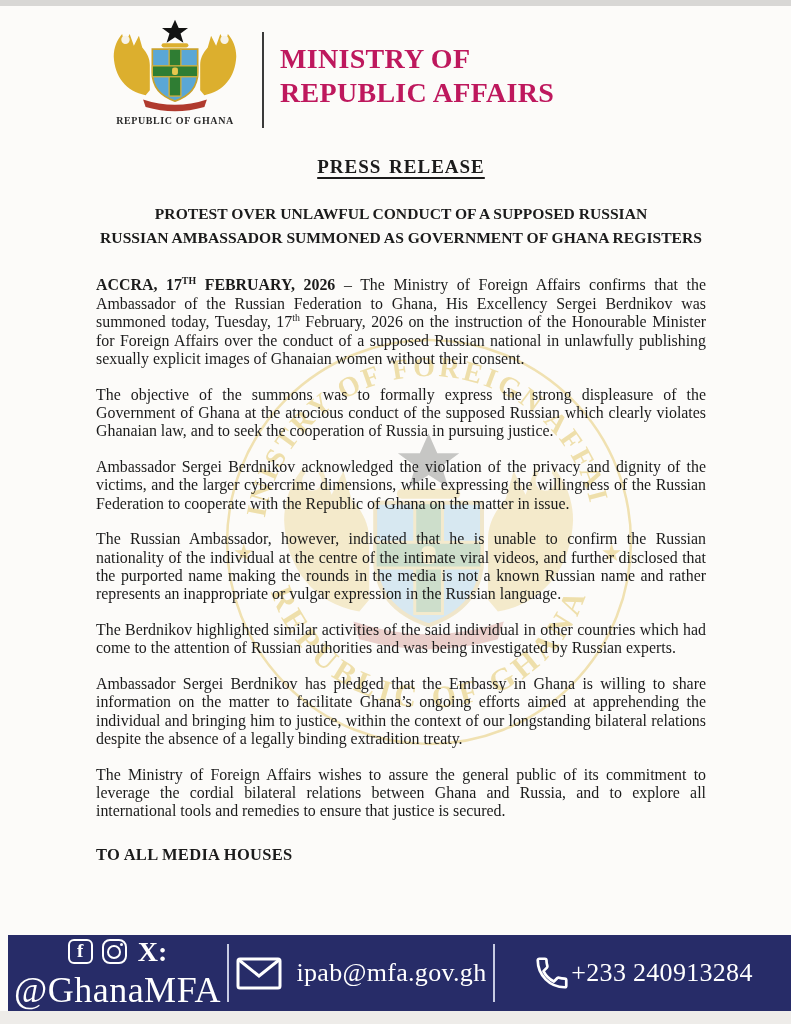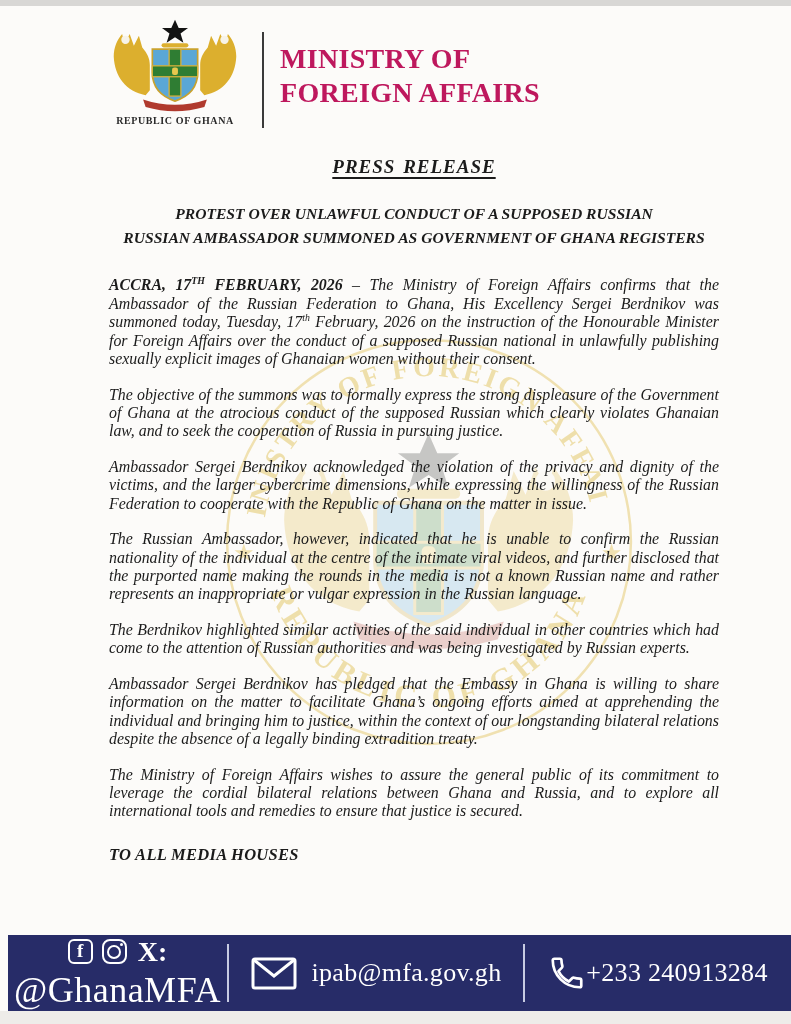--- a/index.html
+++ b/index.html
@@ -10,41 +10,41 @@
 
   
   .header{position:absolute;left:100px;top:18px;display:flex;align-items:flex-start;z-index:2;}
   .crest{width:150px;text-align:center;}
   .crest-svg{width:148px;height:94px;display:block;margin:0 auto;}
   .republic{font-size:10px;font-weight:bold;letter-spacing:.6px;color:#2a2a2a;margin-top:3px;white-space:nowrap;}
   .vdiv{width:2px;background:#3a3a3a;height:96px;margin:14px 16px 0 12px;}
   .ministry{font-size:28px;font-weight:bold;line-height:1.2;letter-spacing:.3px;margin:24px 0 0 0;color:#be185d;}
 
   
-  .doc{position:absolute;left:109px;width:610px;top:156px;z-index:2;font-style:italic;}
+  .doc{position:absolute;left:96px;width:610px;top:156px;z-index:2;}
   .pr-heading{text-align:center;font-size:19px;font-weight:bold;letter-spacing:1px;word-spacing:2px;
               margin:0 0 24px 0;}
   .pr-heading span{text-decoration:underline;text-decoration-thickness:2px;text-underline-offset:4px;}
   .headline{text-align:center;font-size:15.6px;font-weight:bold;line-height:1.55;margin:0 0 26px 0;}
   .headline span{display:block;}
   p.body{font-size:15.9px;line-height:1.16;text-align:justify;margin:0 0 17px 0;}
   .b{font-weight:bold;}
   sup{font-size:62%;vertical-align:super;line-height:0;}
   .media-houses{font-weight:bold;font-size:16.5px;letter-spacing:.3px;margin-top:24px;}
 
   
   .wm{position:absolute;left:213px;top:326px;width:432px;height:432px;opacity:.45;z-index:1;pointer-events:none;}
   .wm-text{fill:#dfbe4e;font-family:"Liberation Serif",serif;font-weight:bold;}
 
   
   .footer{position:absolute;left:8px;right:0;top:935px;height:76px;background:#272c68;color:#fff;
           display:flex;align-items:center;z-index:2;}
   .fsec{display:flex;align-items:center;justify-content:center;height:100%;}
   .fsec.social{width:219px;flex-direction:column;gap:1px;}
-  .fsec.email{width:294px;gap:15px;}
+  .fsec.email{width:264px;gap:15px;}
   .fsec.phone{flex:1;}
   .fdiv{width:2px;height:58px;background:#c7cbe2;}
   .icon-row{display:flex;align-items:center;gap:9px;}
   .fb-box{width:25px;height:25px;border:2.5px solid #fff;border-radius:6px;display:flex;
           align-items:center;justify-content:center;font-size:19px;font-weight:bold;padding-bottom:2px;box-sizing:border-box;}
   .ig-box{width:25px;height:25px;border:2.5px solid #fff;border-radius:8px;position:relative;box-sizing:border-box;}
   .ig-lens{position:absolute;left:50%;top:50%;transform:translate(-50%,-50%);width:10px;height:10px;
            border:2.5px solid #fff;border-radius:50%;}
   .ig-dot{position:absolute;right:2px;top:2px;width:3px;height:3px;background:#fff;border-radius:50%;}
   .x-label{font-size:28px;font-weight:bold;margin-left:2px;}
@@ -88,21 +88,21 @@
           <path d="M53,37 h54 v28 q0,25 -27,34 q-27,-9 -27,-34 Z" fill="#5aa7d6" stroke="#c9a22e" stroke-width="2"></path>
           <rect x="73" y="37" width="14" height="56" fill="#2f7d33" stroke="#d9b23a" stroke-width="1.5"></rect>
           <rect x="53" y="57" width="54" height="13" fill="#2f7d33" stroke="#d9b23a" stroke-width="1.5"></rect>
           <rect x="76.5" y="59" width="7" height="9" rx="2.5" fill="#e8c84e"></rect>
           <path d="M42,97 q38,13 76,0 l-3,9 q-35,10 -70,0 Z" fill="#b03a2e"></path>
         </g>
       </svg>
       <div class="republic">REPUBLIC OF GHANA</div>
     </div>
     <div class="vdiv"></div>
-    <h1 class="ministry"><span>MINISTRY OF</span><br><span>FOREIGN AFFAIRS</span></h1>
+    <h1 class="ministry"><span>MINISTRY OF</span><br><span>REPUBLIC AFFAIRS</span></h1>
   </div>
 
   <div class="doc">
     <h2 class="pr-heading"><span>PRESS RELEASE</span></h2>
 
     <h3 class="headline">
       <span>PROTEST OVER UNLAWFUL CONDUCT OF A SUPPOSED RUSSIAN</span>
       <span>RUSSIAN AMBASSADOR SUMMONED AS GOVERNMENT OF GHANA REGISTERS</span>
     </h3>
 

